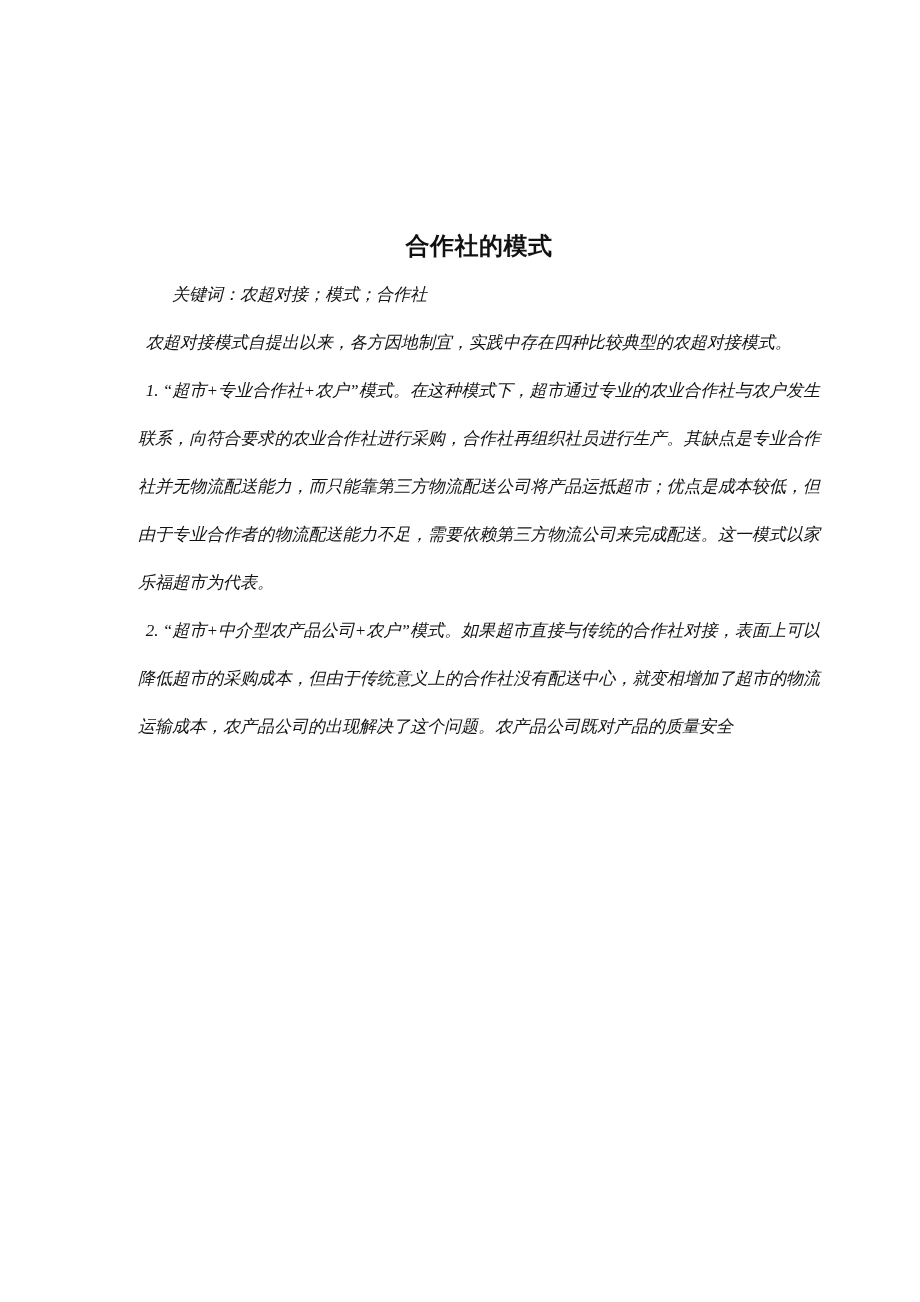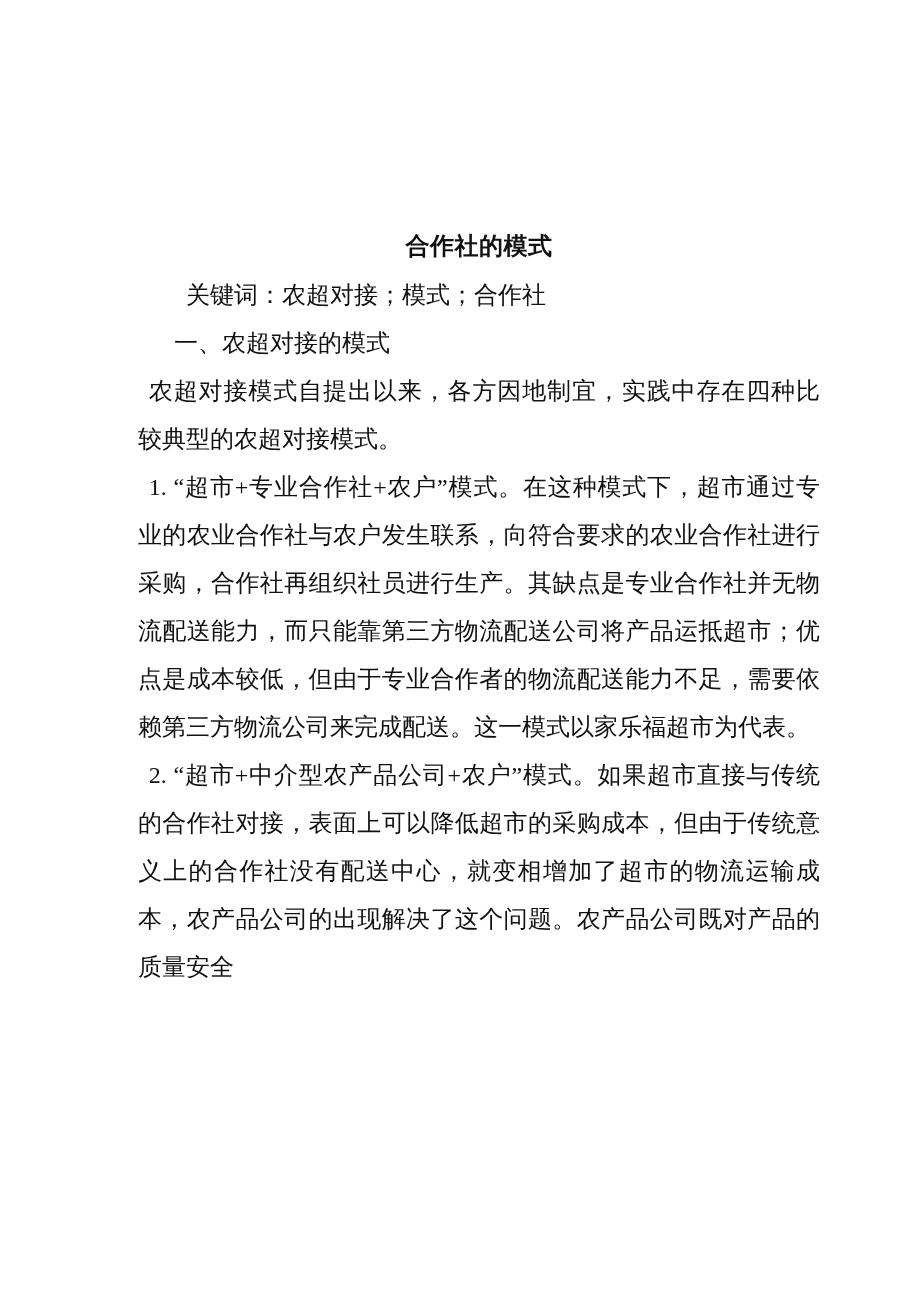--- a/index.html
+++ b/index.html
@@ -25,41 +25,41 @@
     margin: 0;
     font-family: "Liberation Sans", "DejaVu Sans", sans-serif;
     font-weight: bold;
     font-size: 24px;
     line-height: 50px;
     text-align: center;
     letter-spacing: 0.5px;
   }
   .para {
     margin: 0;
-    font-size: 24px;
+    font-size: 17px;
     line-height: 48px;
     text-align: justify;
     text-justify: inter-ideograph;
     word-break: break-all;
+    font-style: italic;
   }
   .indent-2  { text-indent: 2em;    }
   .indent-15 { text-indent: 1.5em;  }
   .indent-05 { text-indent: 0.45em; }
 </style>
 </head>
 <body>
 
 <div class="doc-page">
 
   <h1 class="doc-title">合作社的模式</h1>
 
   <p class="para indent-2">关键词：农超对接；模式；合作社</p>
 
 
-  <p class="para indent-15">一、农超对接的模式</p>
 
   <p class="para indent-05">农超对接模式自提出以来，各方因地制宜，实践中存在四种比较典型的农超对接模式。</p>
 
   <p class="para indent-05">1. “超市+专业合作社+农户”模式。在这种模式下，超市通过专业的农业合作社与农户发生联系，向符合要求的农业合作社进行采购，合作社再组织社员进行生产。其缺点是专业合作社并无物流配送能力，而只能靠第三方物流配送公司将产品运抵超市；优点是成本较低，但由于专业合作者的物流配送能力不足，需要依赖第三方物流公司来完成配送。这一模式以家乐福超市为代表。</p>
 
   <p class="para indent-05">2. “超市+中介型农产品公司+农户”模式。如果超市直接与传统的合作社对接，表面上可以降低超市的采购成本，但由于传统意义上的合作社没有配送中心，就变相增加了超市的物流运输成本，农产品公司的出现解决了这个问题。农产品公司既对产品的质量安全</p>
 
 </div>
 
 </body></html>

